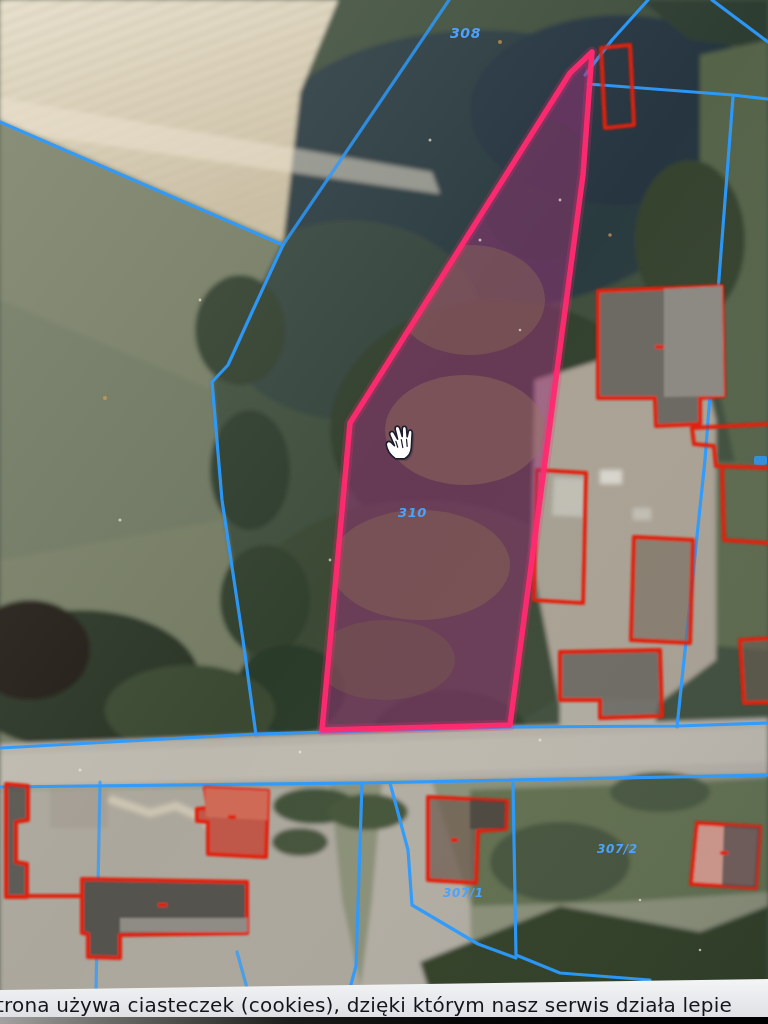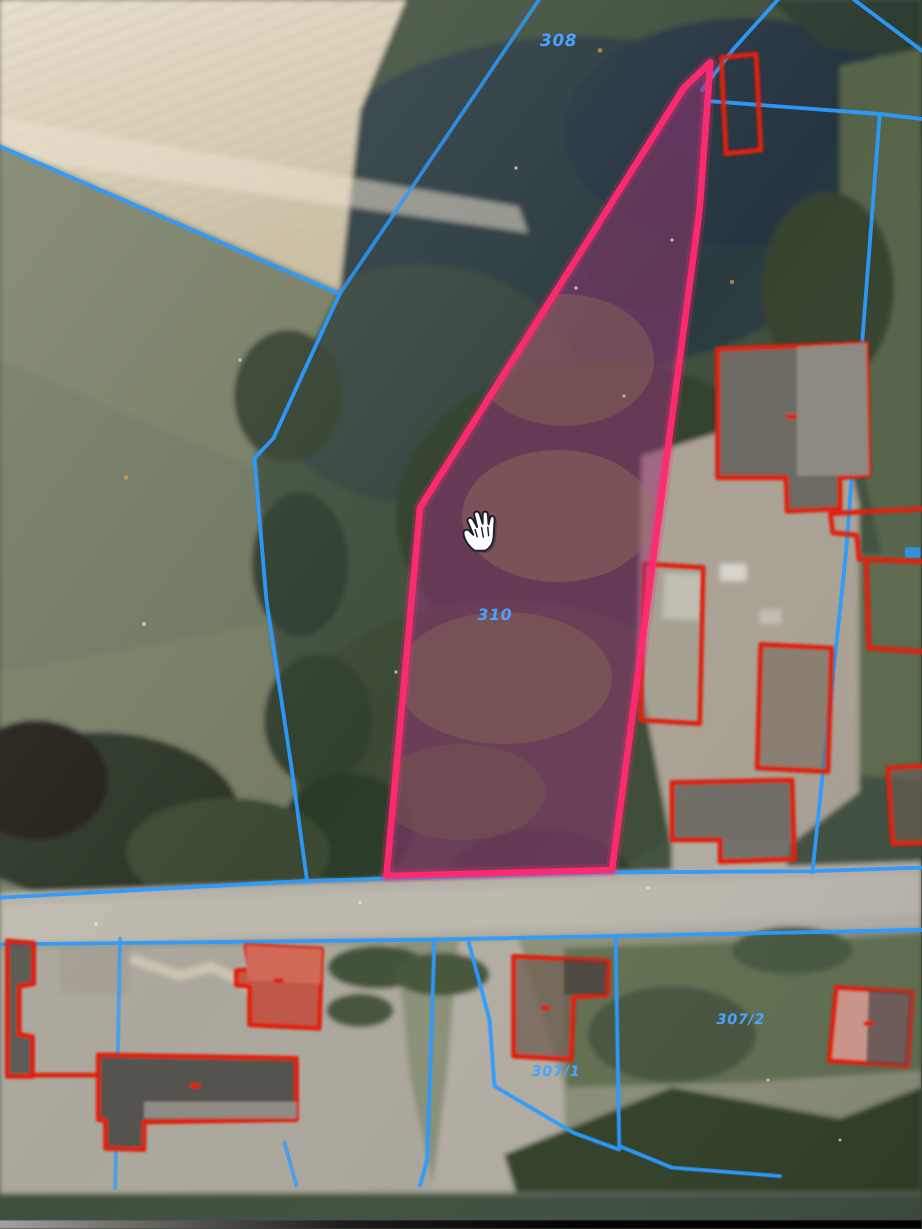--- a/index.html
+++ b/index.html
@@ -213,15 +213,18 @@
     <text x="443" y="897" font-size="12">307/1</text>
   </g>
 
   <g transform="translate(383,424) rotate(-8 16 18)">
     <path d="M10,34 C6,30 3,24 3,19 C3,16 6,15 8,17 L11,21 L8,10 C7,6.5 11,5 12.5,8.5 L15,15 L14,5 C13.7,1.5 18,1 18.7,4.5 L20,13 L21,5.5 C21.6,2 25.5,2.6 25.3,6 L24.8,14 L26.5,9.5 C27.8,6.5 31,7.5 30.3,11 C29,17 28.5,20 27.5,25 C26.5,30 23,34 19,35.5 Z" fill="#2a2a3a" opacity="0.35" transform="translate(1.8,2.2)"></path>
     <path d="M10,34 C6,30 3,24 3,19 C3,16 6,15 8,17 L11,21 L8,10 C7,6.5 11,5 12.5,8.5 L15,15 L14,5 C13.7,1.5 18,1 18.7,4.5 L20,13 L21,5.5 C21.6,2 25.5,2.6 25.3,6 L24.8,14 L26.5,9.5 C27.8,6.5 31,7.5 30.3,11 C29,17 28.5,20 27.5,25 C26.5,30 23,34 19,35.5 Z" fill="#ffffff" stroke="#1c1c2e" stroke-width="1.6" stroke-linejoin="round"></path>
     <path d="M14,23 L13,17 M19,24 L18.6,16 M23.5,23.5 L23.8,16.5" stroke="#1c1c2e" stroke-width="1.2" stroke-linecap="round" fill="none"></path>
   </g>
 </svg>
 
+<div class="cookie-banner">
+  <span class="txt">trona używa ciasteczek (cookies), dzięki którym nasz serwis działa lepie</span>
+</div>
 <div class="bottom-edge"></div>
 
 </div>
 
 </body></html>

